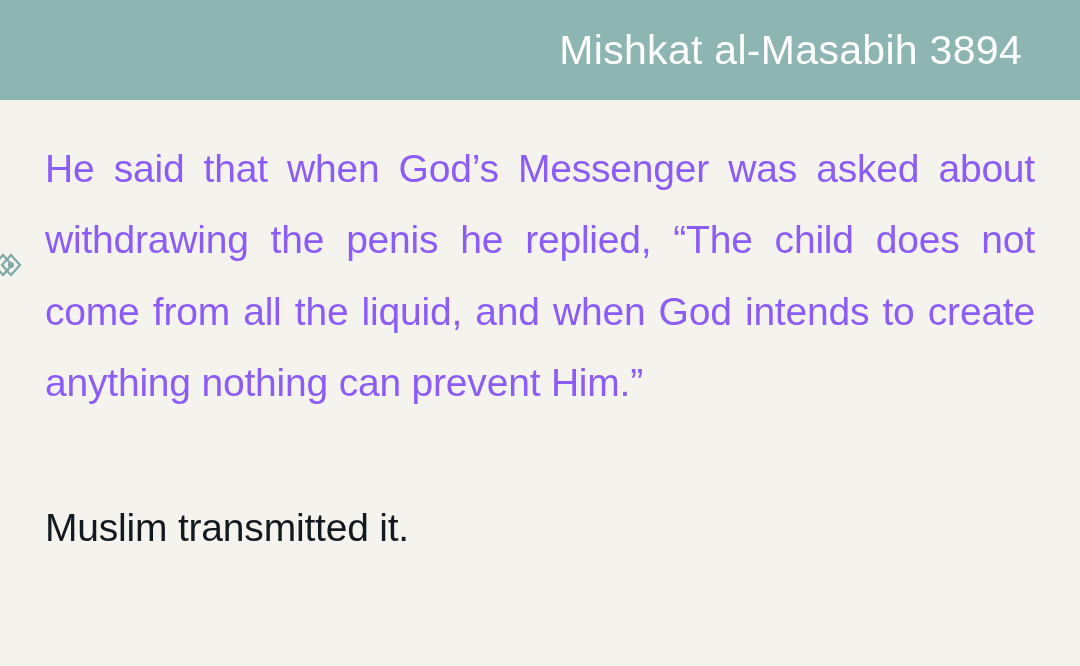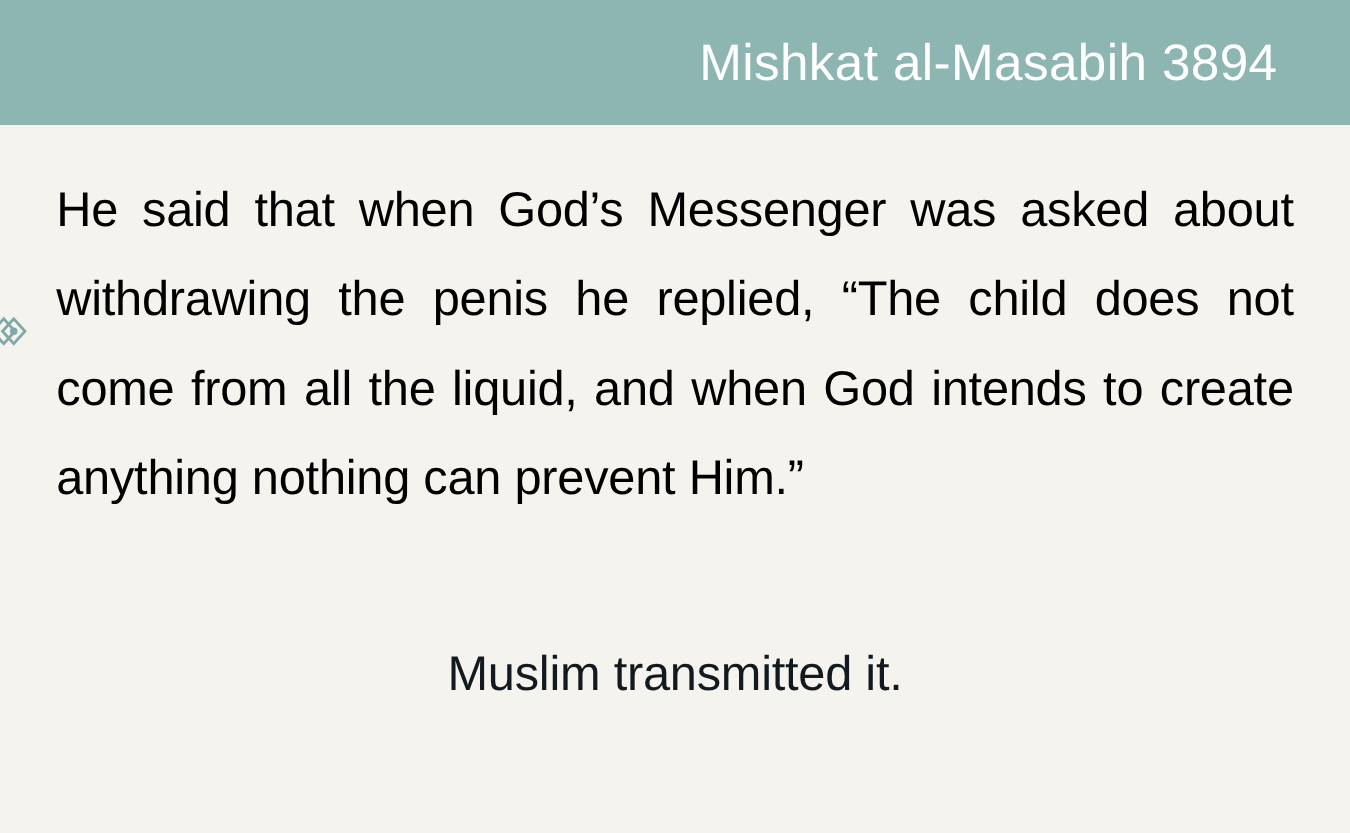--- a/index.html
+++ b/index.html
@@ -56,35 +56,35 @@
     width: 36px;
     height: 44px;
     display: flex;
     align-items: center;
     justify-content: flex-start;
     color: #7fa9a6;
   }
   .hadith-text {
     font-size: 39px;
     line-height: 1.83;
-    color: #000000;
+    color: #8b5cf6;
     text-align: justify;
     text-justify: inter-word;
     margin: 0;
     font-family: "Liberation Sans", sans-serif;
     font-weight: 400;
     letter-spacing: -0.2px;
   }
   .attribution {
     font-size: 39px;
     line-height: 1.83;
     color: #121a20;
-    margin: 12px;
+    margin: 0;
     padding-top: 74px;
-    text-align: center;
+    text-align: left;
     font-family: "Liberation Sans", sans-serif;
     font-weight: 400;
     letter-spacing: -0.2px;
   }
 </style>
 </head>
 <body>
 
 <div class="page">
 

